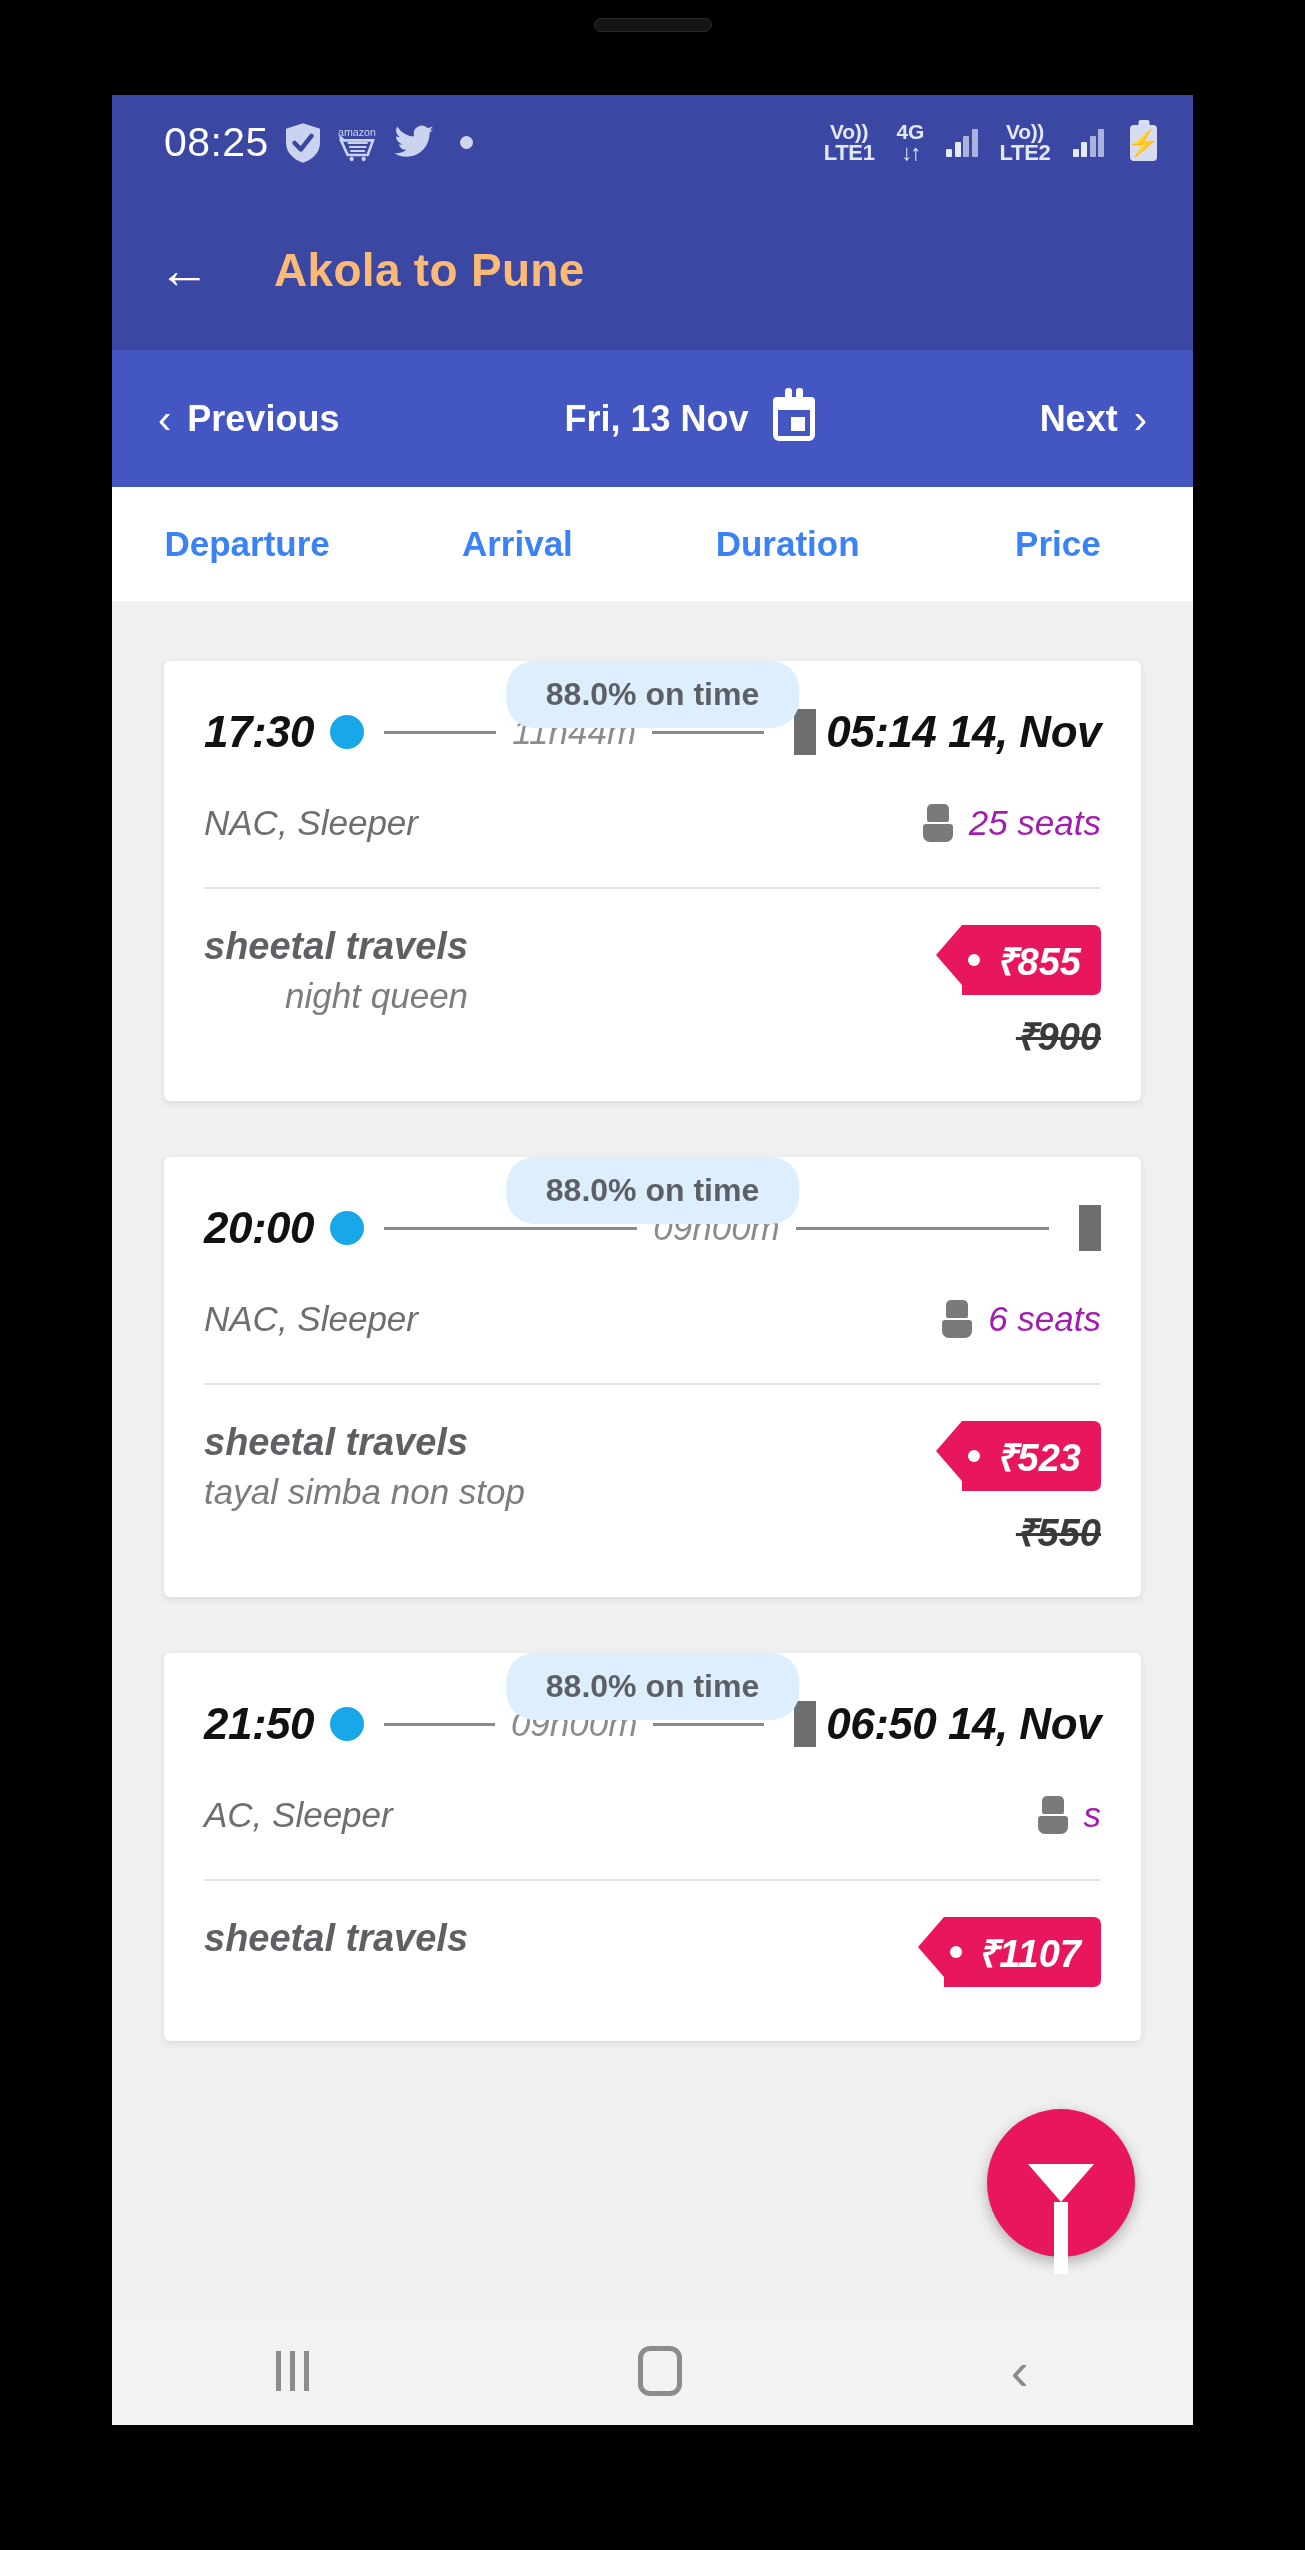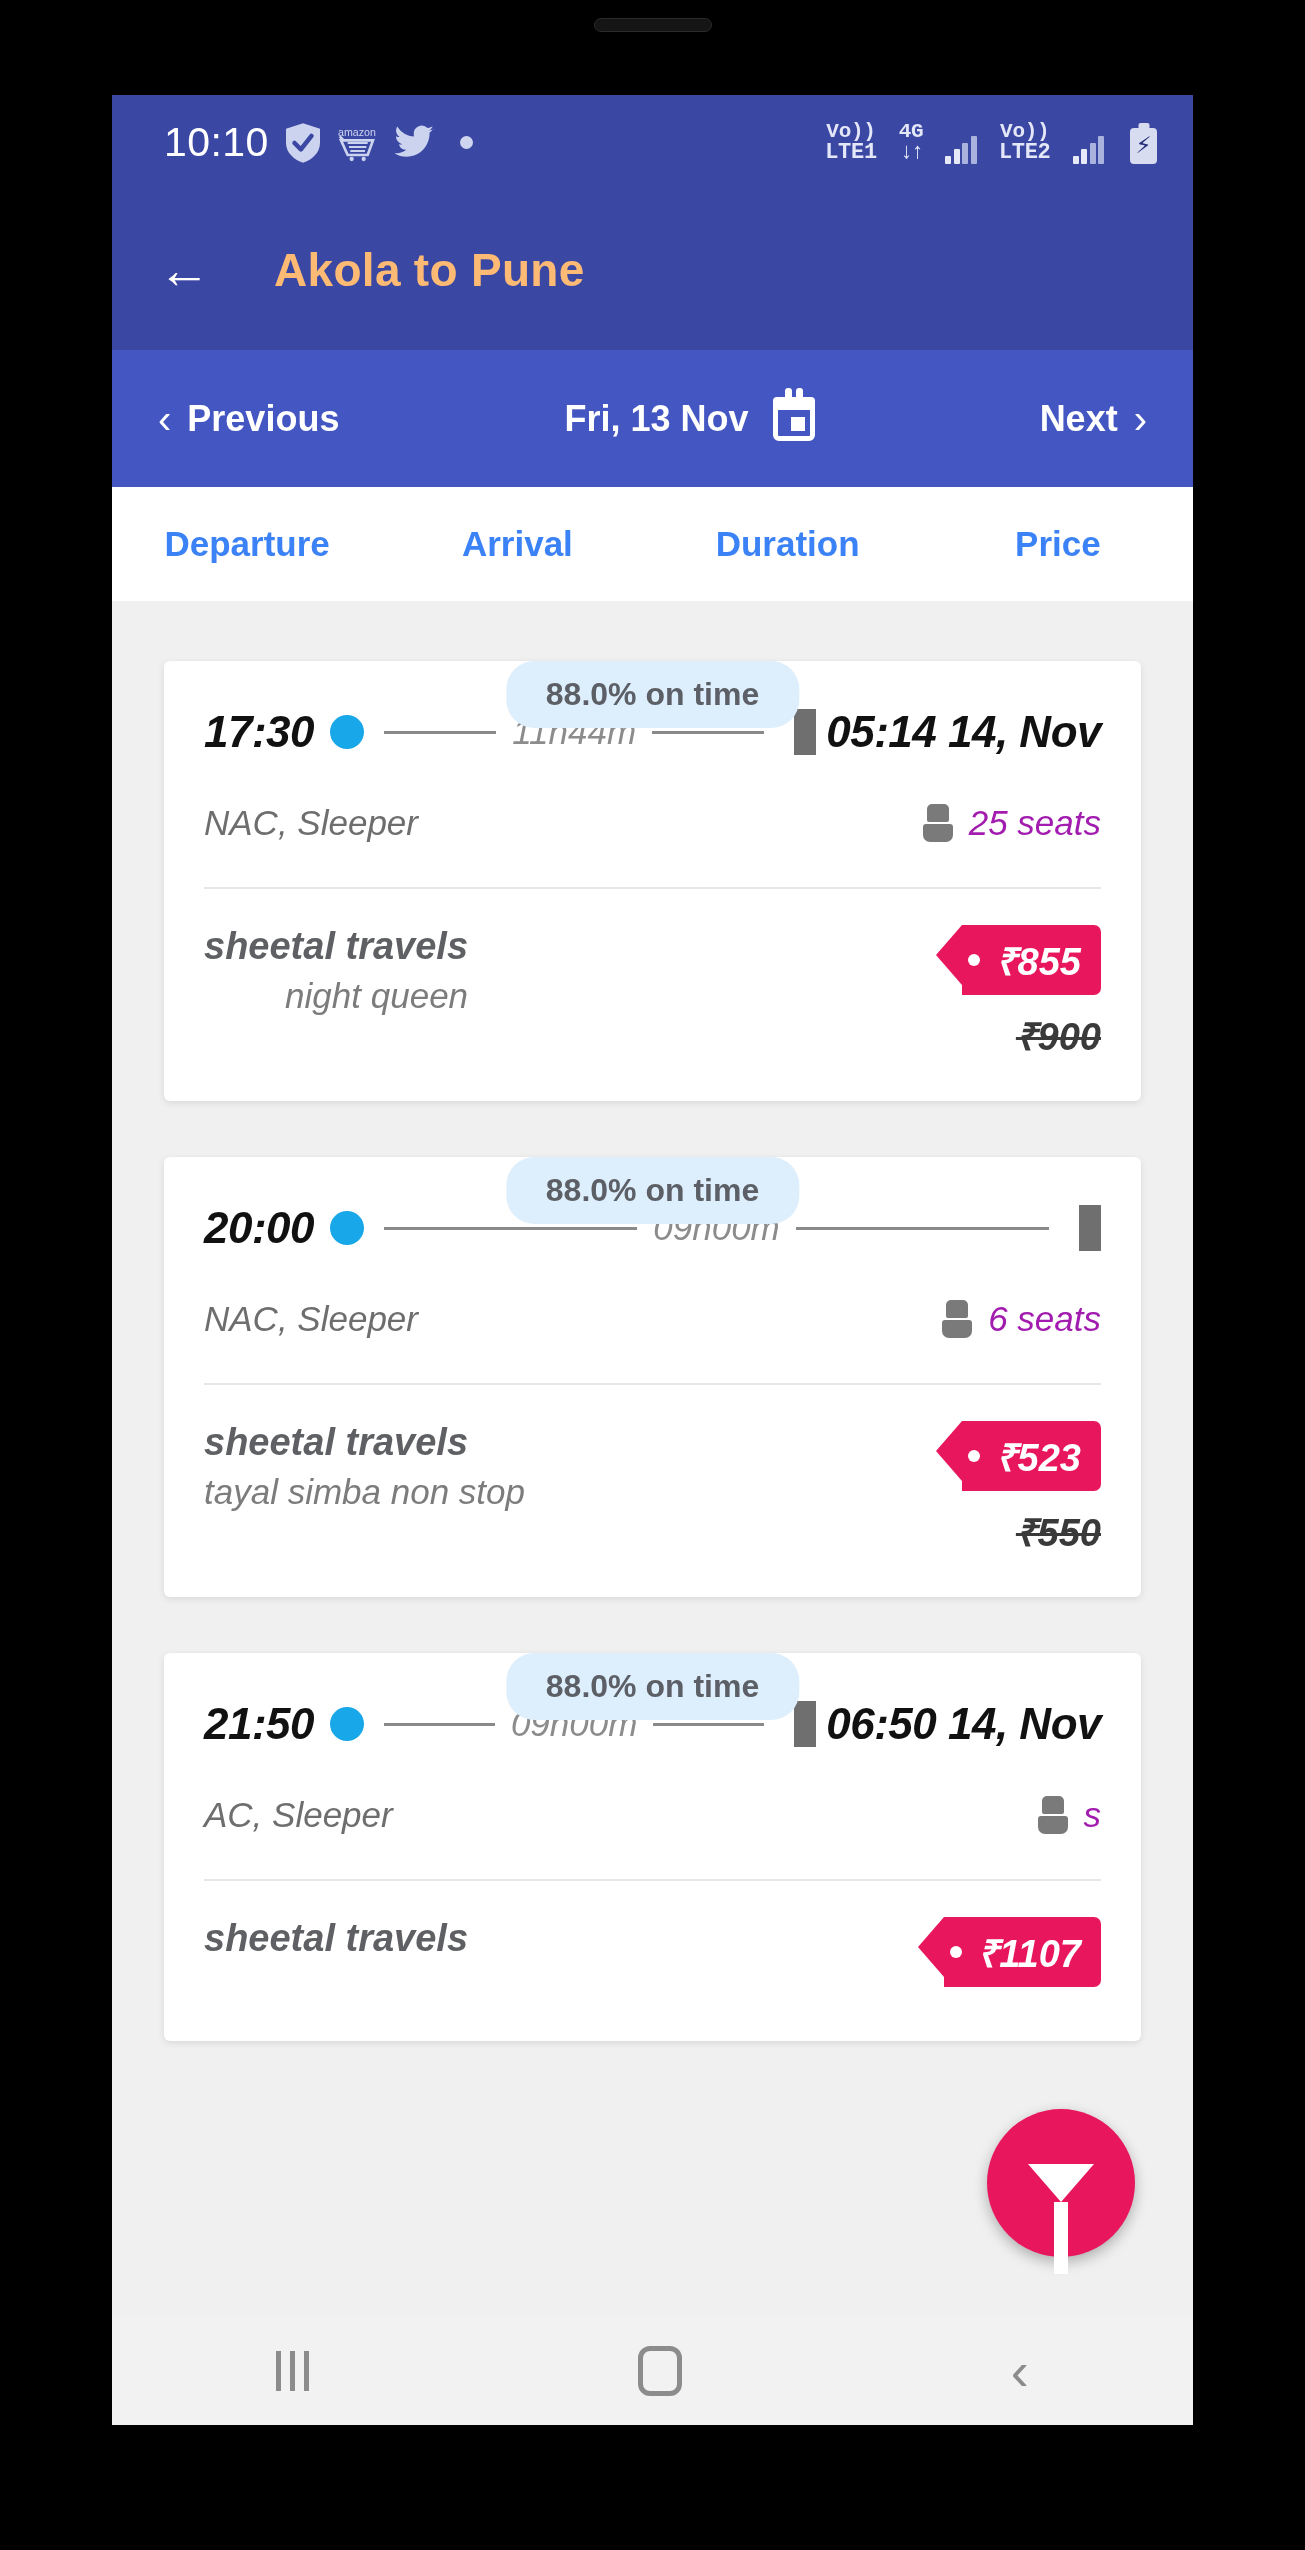--- a/index.html
+++ b/index.html
@@ -48,21 +48,21 @@
   .sb-clock {
     color: #ffffff; font-size: 41px; font-weight: 400;
     letter-spacing: .4px; line-height: 1;
   }
   .sb-icon { display: inline-flex; align-items: center; }
   .sb-dot {
     width: 13px; height: 13px; border-radius: 50%;
     background: #cfd5ef; display: inline-block; margin-left: 9px;
   }
   .sb-right {
-    margin-left: auto; display: flex; align-items: flex-end; gap: 22px; font-family: Liberation Mono, monospace;
+    margin-left: auto; display: flex; align-items: center; gap: 22px;
   }
   .sb-stack {
     display: flex; flex-direction: column; align-items: center;
     line-height: 1.02; color: #e3e7f7;
     font-size: 21px; font-weight: 700; letter-spacing: -.3px;
   }
   .sb-stack .r1 { font-size: 21px; }
   .sb-stack .r2 { font-size: 22px; }
   .sb-arrows { font-size: 23px; letter-spacing: -2px; }
   .bars { display: flex; align-items: flex-end; gap: 2.5px; height: 28px; }
@@ -264,21 +264,21 @@
 
 <div id="phone-frame">
   <div class="corner-arc left"></div>
   <div class="corner-arc right"></div>
   <div class="bezel-top"></div>
 
   <div id="screen">
 
     <div id="status-bar">
       <div class="sb-left">
-        <span class="sb-clock">10:10</span>
+        <span class="sb-clock">08:25</span>
         <span class="sb-icon">
           <svg width="34" height="40" viewBox="0 0 24 28" aria-hidden="true">
             <path d="M12 0 L24 4 V14 C24 21 18 26 12 28 C6 26 0 21 0 14 V4 Z" fill="#ccd3ef"></path>
             <path d="M6 14 L10.5 18.5 L18 9" stroke="#3a47a3" stroke-width="3.2" fill="none" stroke-linecap="round" stroke-linejoin="round"></path>
           </svg>
         </span>
         <span class="sb-icon">
           <svg width="40" height="40" viewBox="0 0 30 30" aria-hidden="true">
             <text x="15" y="10" font-size="8" font-family="Liberation Sans, sans-serif" fill="#ccd3ef" text-anchor="middle">amazon</text>
             <path d="M3 13 H27 L23 24 H8 Z" fill="none" stroke="#ccd3ef" stroke-width="2"></path>

